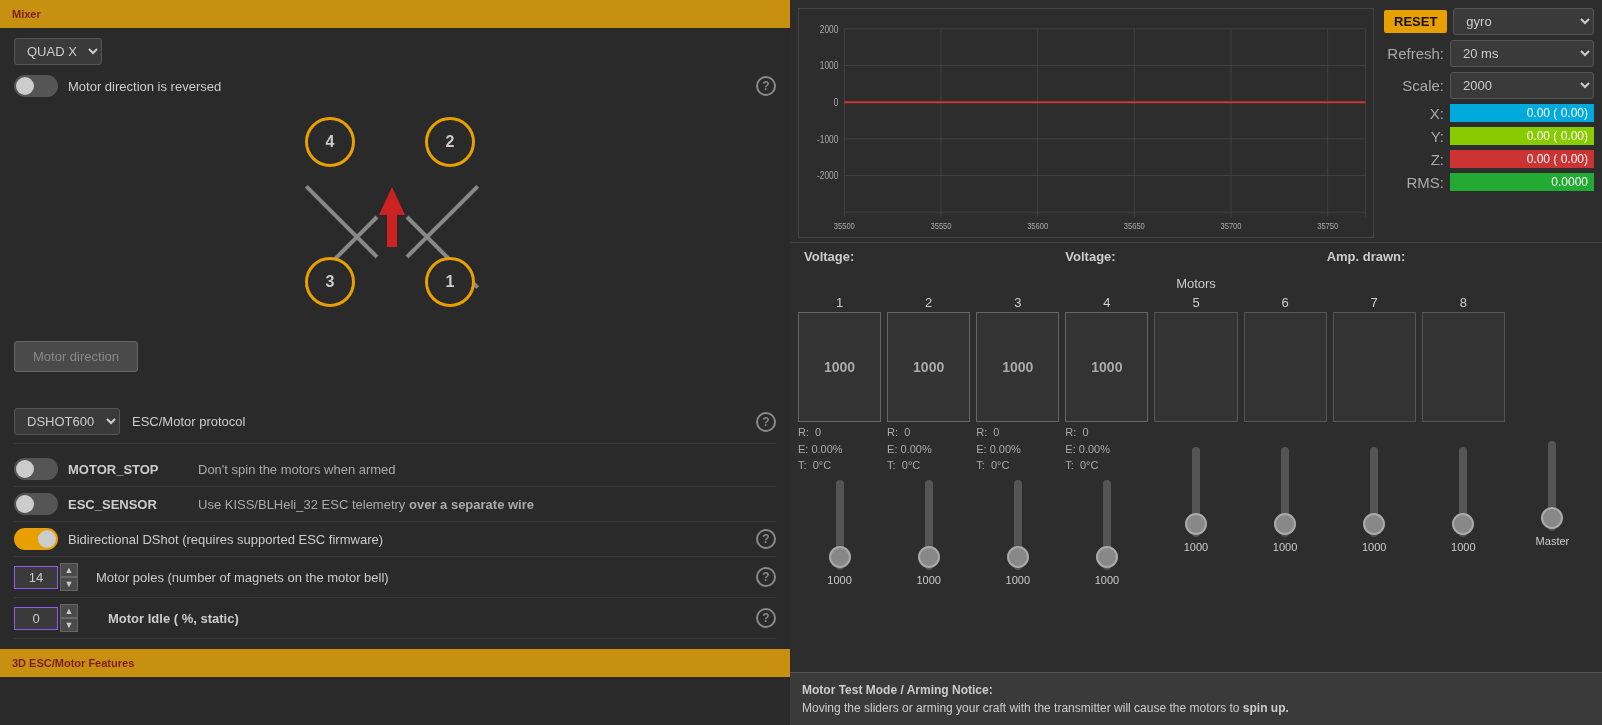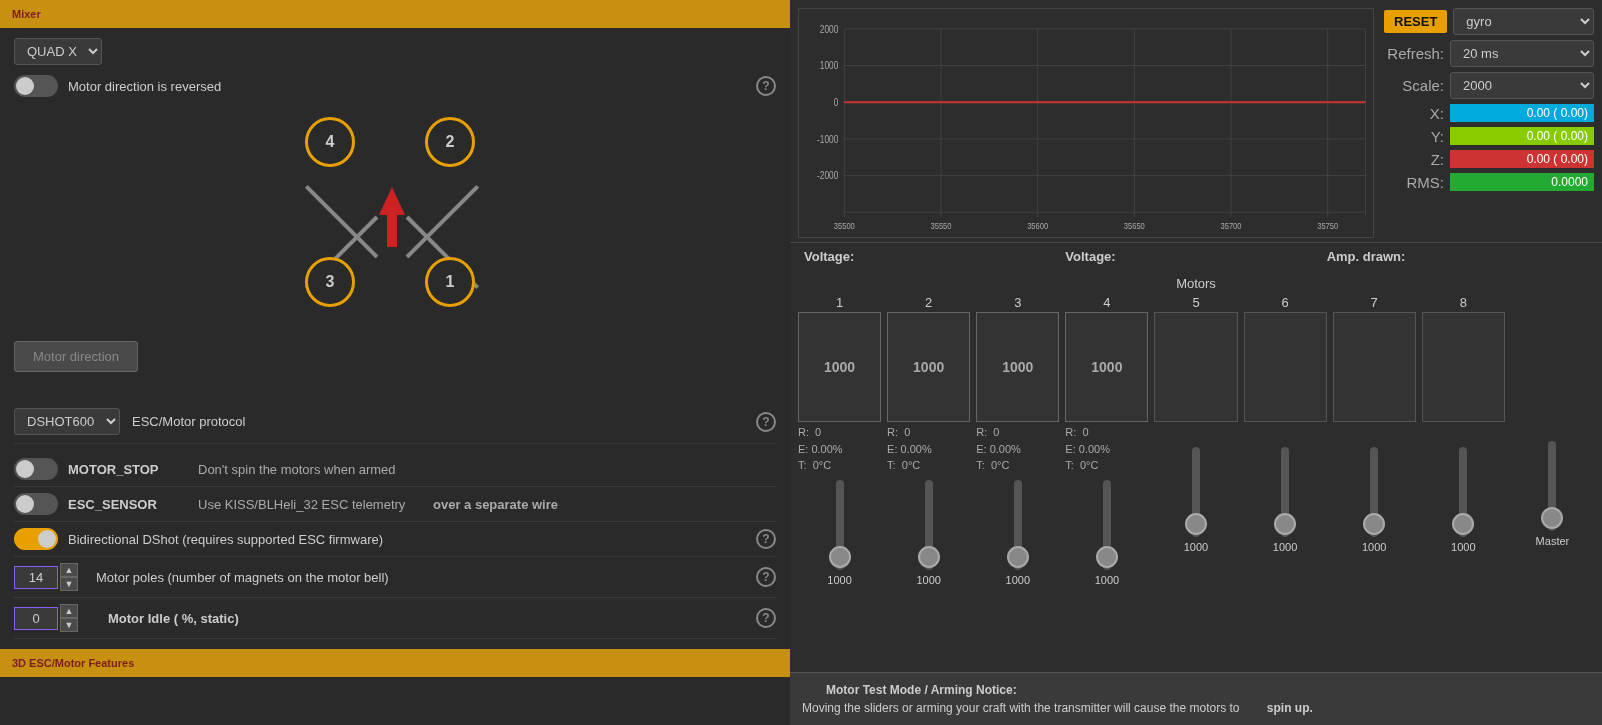--- a/index.html
+++ b/index.html
@@ -157,21 +157,21 @@
       width: 120px;
       font-weight: bold;
       color: #ccc;
     }
 
     .feature-desc {
       flex: 1;
       color: #aaa;
     }
 
-    .bold { font-weight: bold; margin-left: 24px; }
+    .bold { font-weight: bold; }
 
     .spinner-input {
       display: flex;
       align-items: center;
       gap: 2px;
     }
     .spinner-val {
       background: #3a3a3a;
       border: 1px solid #8b5cf6;
       color: #ccc;

